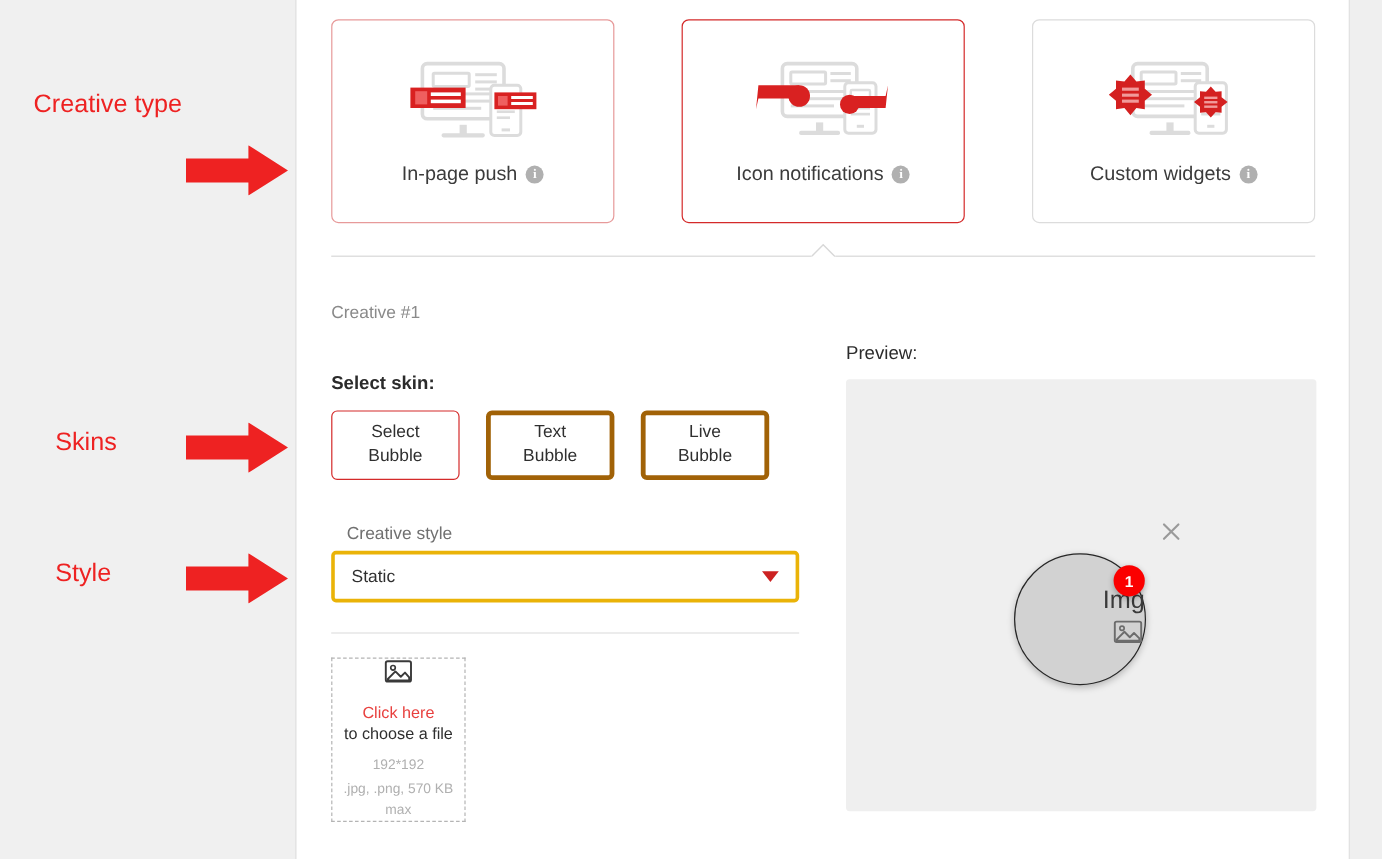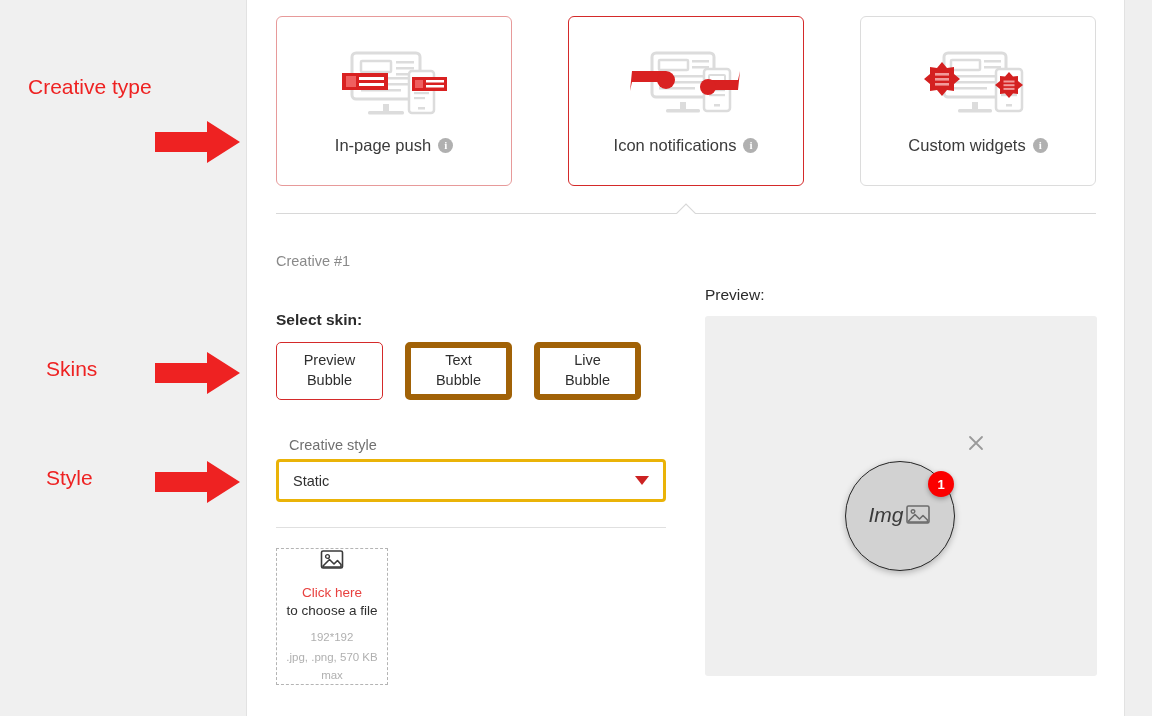--- a/index.html
+++ b/index.html
@@ -157,21 +157,21 @@
     background: #fff;
     display: flex;
     align-items: center;
     justify-content: center;
     text-align: center;
     font-size: 14.5px;
     line-height: 1.35;
     color: #2f2f2f;
     cursor: pointer;
   }
-  .skin-btn.unselected { border: 6px solid #a16207; }
+  .skin-btn.unselected { border: 4px solid #a16207; }
   .skin-btn.selected   { border: 1.5px solid #d42a2a; }
 
   
   .style-label {
     position: absolute;
     left: 289px; top: 437px;
     font-size: 14.5px;
     color: #707070;
   }
   .style-select {
@@ -258,25 +258,24 @@
   }
   .bubble {
     position: absolute;
     left: 0; top: 35px;
     width: 110px; height: 110px;
     border-radius: 50%;
     background: #d2d2d2;
     border: 1.5px solid #262626;
     box-shadow: 0 2px 6px rgba(0,0,0,0.25);
     display: flex;
-    flex-direction: row;
-    align-items: center;
+    flex-direction: column;
+    align-items: flex-end;
     justify-content: center;
     cursor: pointer;
-    font-style: italic;
   }
   .bubble-text {
     font-size: 21px;
     color: #3a3a3a;
     line-height: 1;
     margin-bottom: 3px;
   }
   .badge {
     position: absolute;
     left: 83px; top: 45px;
@@ -440,21 +439,21 @@
     </div>
   </div>
 
   <div class="creative-label">Creative #1</div>
 
   <div class="select-skin">Select skin:</div>
 
   <div class="skins">
     <div class="skin-btn selected">
       <span>
-        <span>Preview</span><br>
+        <span>Select</span><br>
         <span>Bubble</span>
       </span>
     </div>
     <div class="skin-btn unselected">
       <span>
         <span>Text</span><br>
         <span>Bubble</span>
       </span>
     </div>
     <div class="skin-btn unselected">

